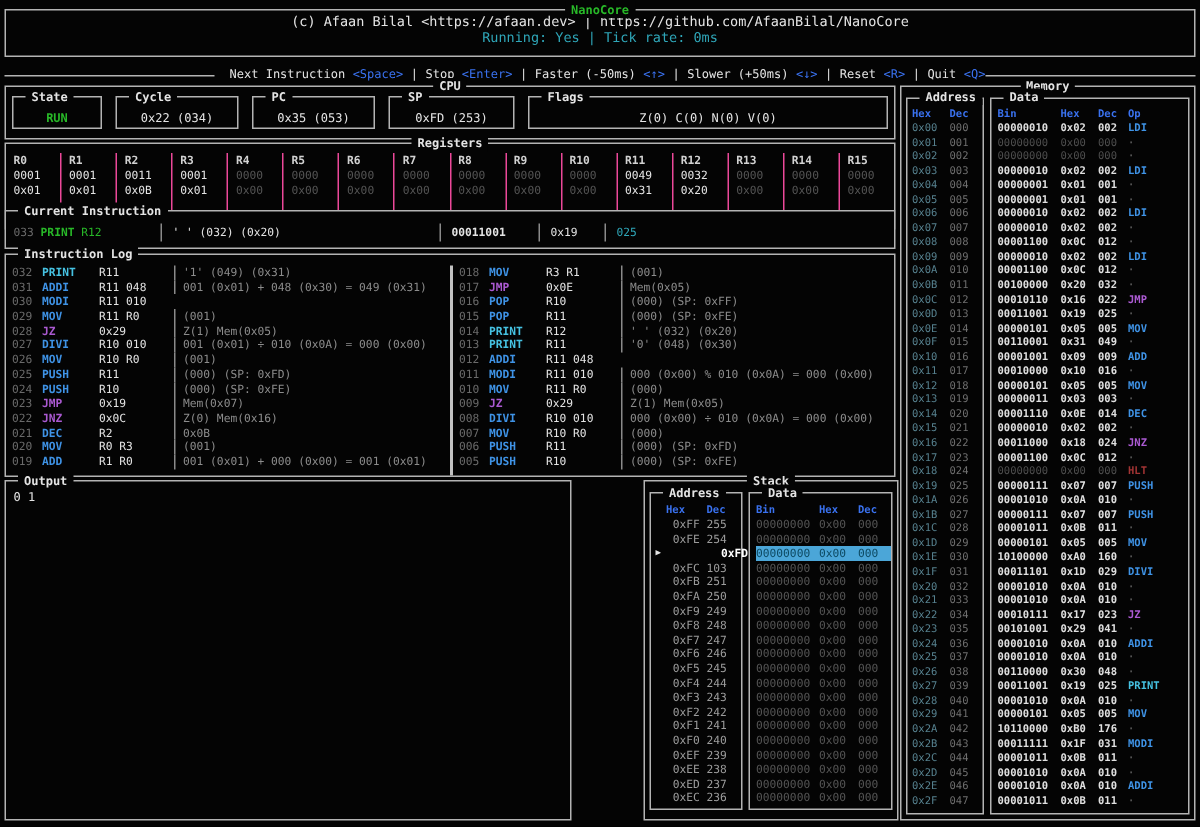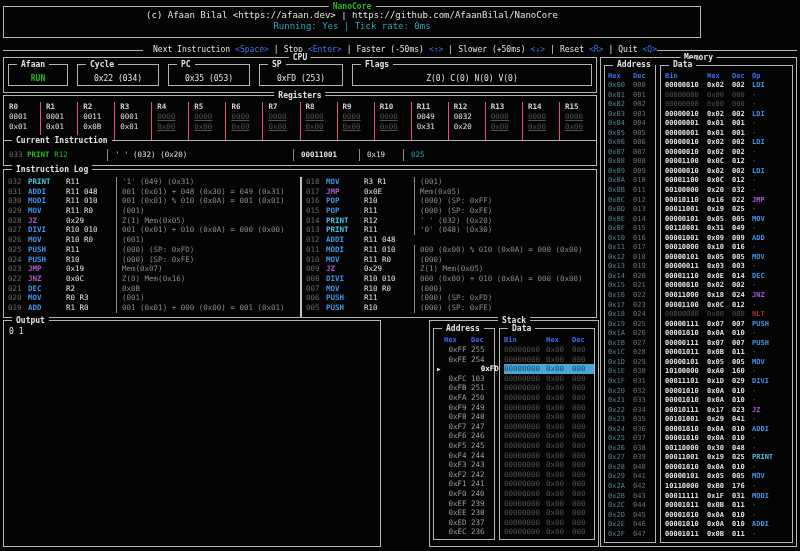--- a/index.html
+++ b/index.html
@@ -14,21 +14,21 @@
   .box{position:absolute;border:1px solid var(--border);box-sizing:border-box;background:#040404;}
   .btitle{position:absolute;top:-6px;left:8px;background:#040404;padding:0 4px;
     font-size:8px;line-height:11px;font-weight:bold;color:var(--white);white-space:nowrap;z-index:2;}
   .btitle.ctr{left:50%;transform:translateX(-50%);}
   .grn{color:var(--green);} .teal{color:var(--teal);} .key{color:var(--keyblue);}
   .blu{color:var(--mnblue);} .mag{color:var(--mag);} .red{color:var(--red);}
   .cyn{color:var(--cyan);} .dot{color:var(--dim);}
 
   
   .hline{font-size:9px;line-height:11px;text-align:center;white-space:nowrap;}
-  .titlebox{left:3px;top:6px;width:698px;height:32px;padding-top:3px;}
+  .titlebox{left:3px;top:6px;width:794px;height:32px;padding-top:3px;}
   
   .menubar{position:absolute;left:3px;top:44px;width:794px;height:12px;display:flex;align-items:center;}
   .rule{flex:1;border-top:1px solid var(--border);height:0;}
   .menu-items{display:flex;font-size:8px;line-height:12px;white-space:nowrap;}
   .mi{display:inline-flex;}
   .msep{margin:0 5px;color:var(--white);}
   .mlbl{color:var(--white);}
   .mi .key{margin-left:5px;}
 
   
@@ -39,21 +39,21 @@
     font-size:8px;padding-top:3px;white-space:nowrap;}
   .w-state{width:60px;} .w-cycle{width:82px;} .w-pc{width:82px;} .w-sp{width:84px;} .w-flags{flex:1;}
 
   
   .regbox{left:3px;top:95px;width:594px;height:58px;}
   .regs{display:flex;height:100%;padding-top:6px;box-sizing:border-box;}
   .regcol{flex:1;border-right:1px solid #ec4899;padding-left:5px;font-size:7.5px;line-height:10px;overflow:hidden;}
   .regcol:last-child{border-right:none;}
   .regcol .nm{color:#d2d2d2;font-weight:bold;}
   .regcol .v{color:var(--white);}
-  .regcol.dim .v{color:var(--dim);text-decoration:underline;}
+  .regcol.dim .v{color:var(--dim);}
 
   
   .cibox{left:3px;top:140px;width:594px;height:26px;}
   .cirow{display:flex;align-items:center;height:100%;padding-top:3px;font-size:7.5px;box-sizing:border-box;white-space:nowrap;}
   .ci-grp{width:98px;padding-left:5px;}
   .ci-idx{color:var(--idx);} .ci-op{font-weight:bold;}
   .seg{border-left:1px solid #8a8a8a;padding-left:7px;height:12px;line-height:12px;}
   .ci-det{width:178px;color:var(--white);}
   .ci-bin{width:58px;font-weight:bold;} .ci-hex{width:36px;} .ci-dec{flex:1;}
 
@@ -150,21 +150,21 @@
           <span class="key">&lt;Q&gt;</span>
         </span>
       </div>
     <div class="rule"></div>
   </div>
 
   <div class="box cpubox">
     <div class="btitle ctr">CPU</div>
     <div class="cpu-inner">
       <div class="sub w-state">
-        <div class="btitle">Afaan</div>
+        <div class="btitle">State</div>
         <div class="scontent grn" style="font-weight:bold">RUN</div>
       </div>
       <div class="sub w-cycle">
         <div class="btitle">Cycle</div>
         <div class="scontent">0x22 (034)</div>
       </div>
       <div class="sub w-pc">
         <div class="btitle">PC</div>
         <div class="scontent">0x35 (053)</div>
       </div>
@@ -291,21 +291,20 @@
           <div class="lrow">
             <span class="lidx">031</span>
             <span class="lop blu">ADDI</span>
             <span class="largs">R11 048</span>
             <span class="ldet">001 (0x01) + 048 (0x30) = 049 (0x31)</span>
           </div>
           <div class="lrow">
             <span class="lidx">030</span>
             <span class="lop blu">MODI</span>
             <span class="largs">R11 010</span>
-            <span class="ldet">001 (0x01) % 010 (0x0A) = 001 (0x01)</span>
           </div>
           <div class="lrow">
             <span class="lidx">029</span>
             <span class="lop blu">MOV</span>
             <span class="largs">R11 R0</span>
             <span class="ldet">(001)</span>
           </div>
           <div class="lrow">
             <span class="lidx">028</span>
             <span class="lop mag">JZ</span>

